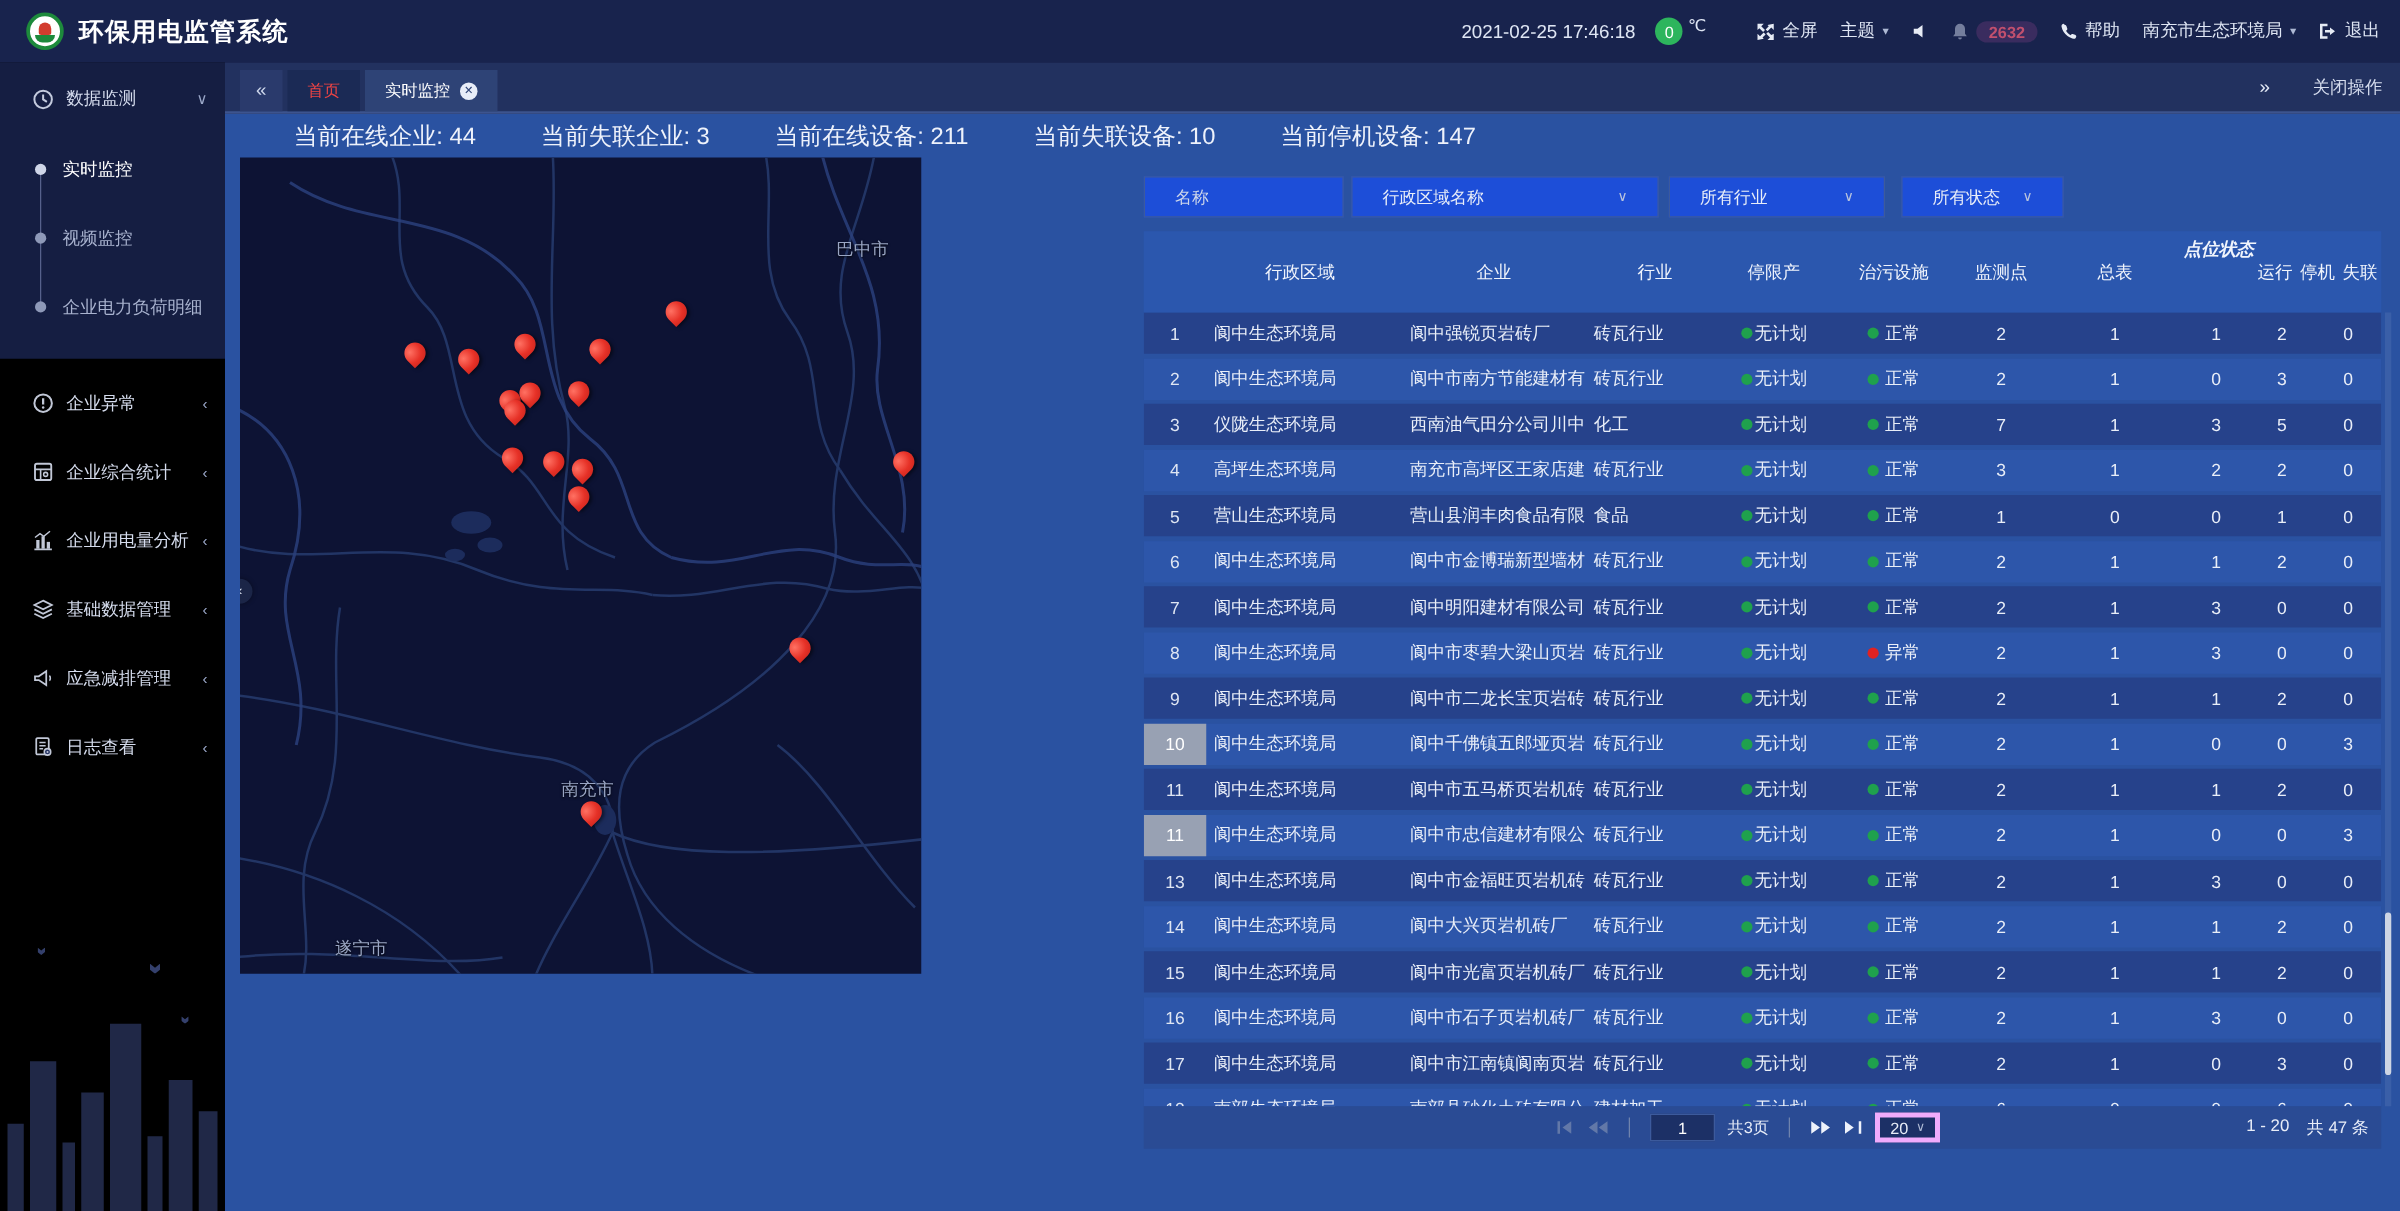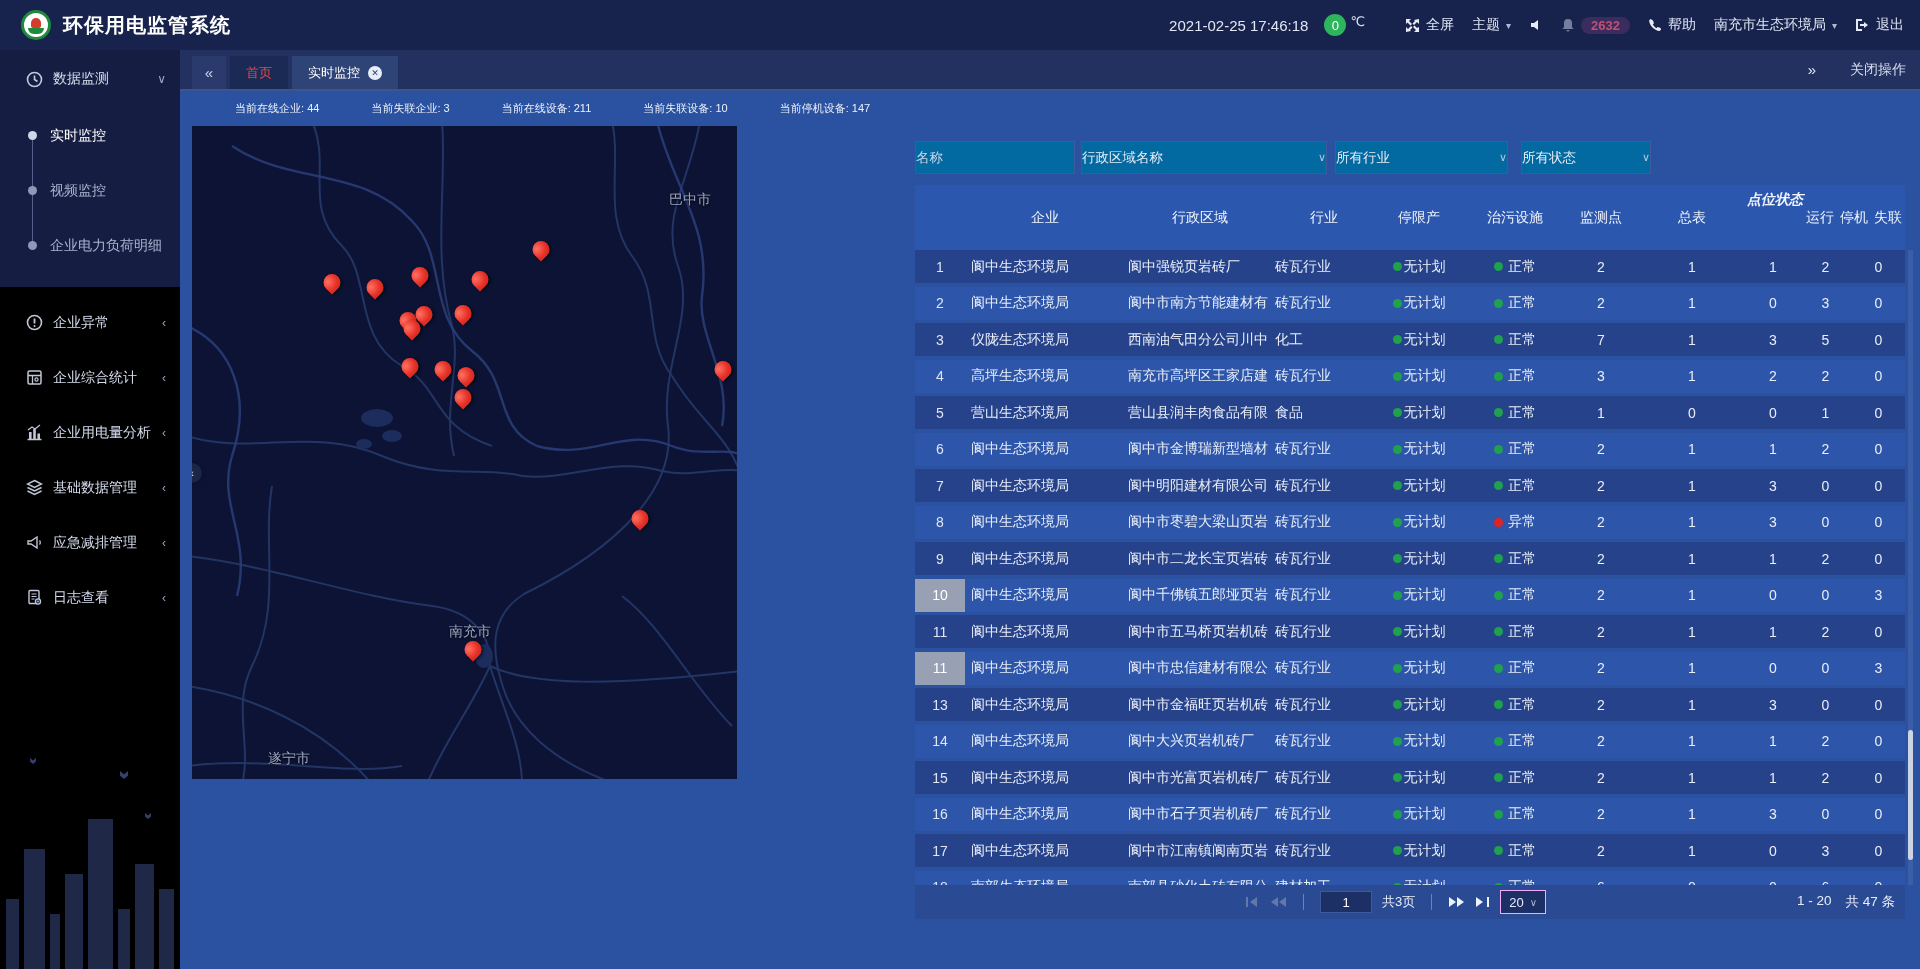--- a/index.html
+++ b/index.html
@@ -64,43 +64,43 @@
   .tab-close{width:14px;height:14px;border-radius:50%;background:#e8edf8;color:#2e4376;
     font-size:9px;display:flex;align-items:center;justify-content:center;font-weight:bold;}
   .tabbar-right{margin-left:auto;display:flex;align-items:center;gap:34px;margin-right:14px;
     height:100%;}
   .tabbar-right .nav2{color:#e3e9f6;font-size:15px;cursor:pointer;}
   .close-ops{font-size:14px;color:#d6ddee;cursor:pointer;}
 
   
   .content{position:absolute;left:180px;top:91px;right:0;bottom:0;background:#2a52a1;}
   .stats{position:absolute;left:0;top:0;right:0;height:35px;display:flex;align-items:center;
-    gap:52px;padding-left:55px;font-size:11px;color:#eef2fb;}
+    gap:52px;padding-left:55px;font-size:19px;color:#eef2fb;}
   .stat{white-space:nowrap;}
 
   
   .map{position:absolute;left:12px;top:35px;width:545px;height:653px;background:#0d1334;
     overflow:hidden;}
   .map svg{position:absolute;left:0;top:0;}
   .city-label{position:absolute;font-size:14px;color:#9aa6c4;transform:translate(-50%,-50%);
     text-shadow:0 1px 2px #000;white-space:nowrap;}
   .pinw{position:absolute;width:17px;height:17px;transform:translate(-50%,-100%);cursor:pointer;}
   .pinw s{display:block;width:17px;height:17px;border-radius:50% 50% 50% 0;
     transform:rotate(-45deg);
     background:radial-gradient(circle at 35% 30%,#ff7163,#e63127 55%,#c2221a);
     box-shadow:1px 2px 3px rgba(0,0,0,.5);}
   .collapse-handle{position:absolute;left:-10px;top:337px;width:20px;height:20px;border-radius:50%;
     background:#1b2547;color:#dfe6f4;display:flex;align-items:center;justify-content:center;
     font-size:11px;cursor:pointer;z-index:5;box-shadow:0 0 4px rgba(0,0,0,.4);}
 
   
   .tpanel{position:absolute;left:735px;top:0;width:990px;height:828px;}
   .filters{position:absolute;left:0;top:50px;height:33px;display:flex;}
-  .f-input,.f-select{height:33px;background:#0369a1;border:1px solid #3c5a9c;color:#e8edf8;
-    font-size:13.5px;display:flex;align-items:center;padding:0 0;}
+  .f-input,.f-select{height:33px;background:#1d4ed8;border:1px solid #3c5a9c;color:#e8edf8;
+    font-size:13.5px;display:flex;align-items:center;padding:0 24px;}
   .f-input{width:160px;}
   .f-input input{background:transparent;border:none;outline:none;color:#e8edf8;width:100%;
     font-size:13.5px;font-family:inherit;}
   .f-input input::placeholder{color:#cdd6ea;opacity:1;}
   .f-select{justify-content:space-between;cursor:pointer;}
   .f-select .chev{font-size:11px;color:#b9c4dd;}
   .fs1{width:246px;margin-left:6px;} .fs2{width:173px;margin-left:8px;} .fs3{width:130px;margin-left:13px;}
 
   .thead{position:absolute;left:0;top:94px;width:990px;height:65px;background:#2b57ae;
     font-size:14px;color:#f0f4fc;display:flex;}
@@ -134,21 +134,21 @@
   .vscroll{position:absolute;right:-8px;top:159px;width:5px;height:635px;background:rgba(255,255,255,.08);}
   .vscroll i{position:absolute;left:0;width:5px;top:480px;height:130px;background:#cdd5e4;border-radius:3px;}
 
   .pager{position:absolute;left:0;top:794px;width:990px;height:34px;background:#2a4b94;
     display:flex;align-items:center;font-size:13px;color:#e8edf8;}
   .pager-center{position:absolute;left:330px;display:flex;align-items:center;gap:10px;}
   .pg-btn{display:flex;align-items:center;cursor:pointer;}
   .pg-div{width:1px;height:16px;background:#6f83ad;margin:0 6px;}
   .pg-input{width:52px;height:22px;background:#1c3066;border:1px solid #3c5a9c;color:#fff;
     text-align:center;font-size:13px;font-family:inherit;outline:none;}
-  .pg-size{height:24px;background:#1c3066;border:1px solid #f0abfc;padding:0 8px;display:flex;
+  .pg-size{height:24px;background:#1c3066;border:4px solid #f0abfc;padding:0 8px;display:flex;
     align-items:center;gap:6px;cursor:pointer;}
   .pager-right{margin-left:auto;margin-right:10px;display:flex;gap:14px;font-size:13.5px;}
 </style>
 </head>
 <body>
 
 <div class="app">
 
   <header class="hdr">
     <div class="logo">
@@ -430,22 +430,22 @@
           <span class="chev">∨</span>
         </div>
         <div class="f-select fs3">
           <span>所有状态</span>
           <span class="chev">∨</span>
         </div>
       </div>
 
       <div class="thead">
         <div class="hc" style="width:50px;"></div>
+        <div class="hc" style="width:150px;">行政区域</div>
         <div class="hc" style="width:160px;">企业</div>
-        <div class="hc" style="width:150px;">行政区域</div>
         <div class="hc" style="width:98px;">行业</div>
         <div class="hc" style="width:92px;">停限产</div>
         <div class="hc" style="width:100px;">治污设施</div>
         <div class="hc" style="width:72px;">监测点</div>
         <div class="hc" style="width:110px;">总表</div>
         <div class="grp-head" style="width:158px;">
           <div class="g-top">点位状态</div>
           <div class="g-sub">
             <span>运行</span>
             <span>停机</span>

